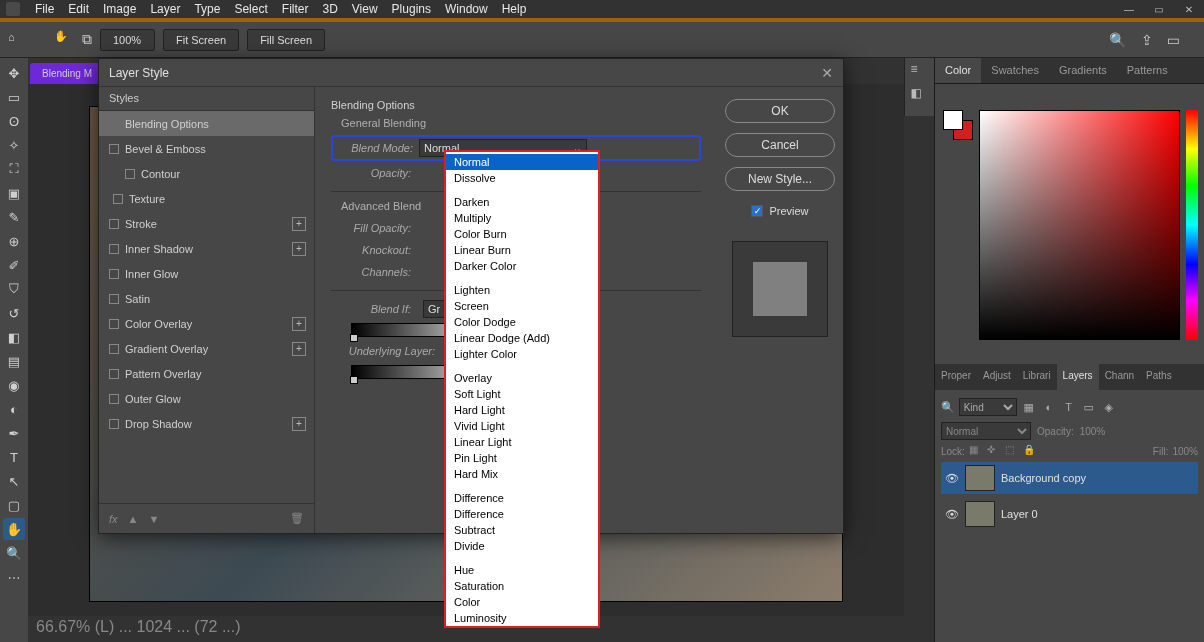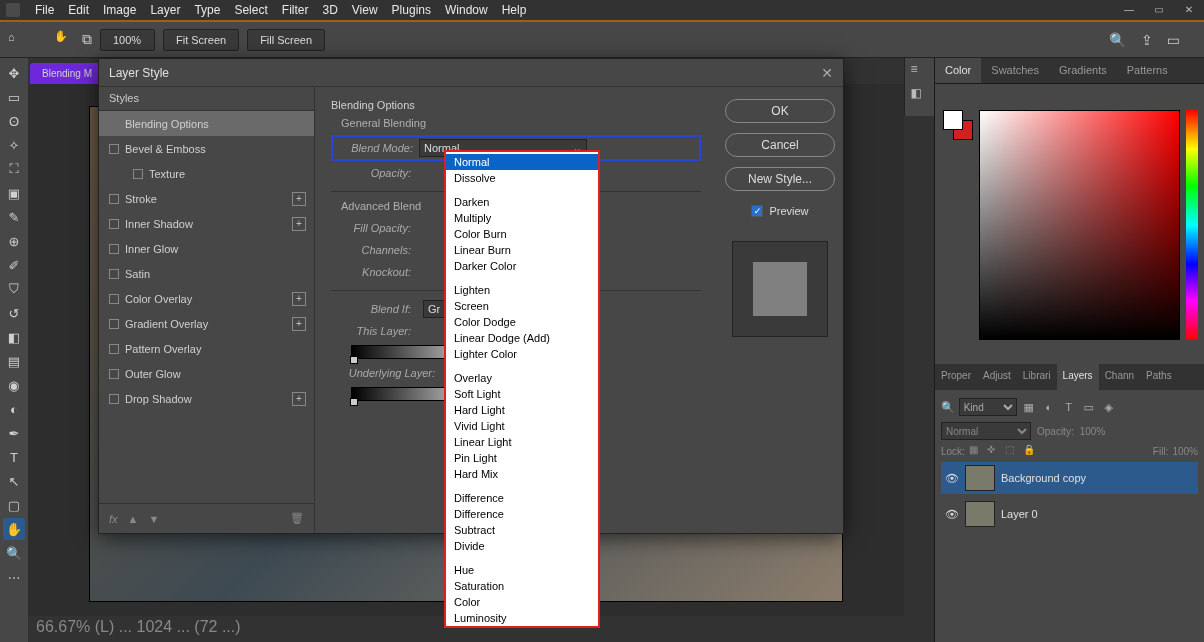--- a/index.html
+++ b/index.html
@@ -1,19 +1,19 @@
 <!DOCTYPE html>
 <html><head>
 <meta charset="utf-8">
 <style>
 * { margin: 0; padding: 0; box-sizing: border-box; font-family: "Segoe UI", Tahoma, sans-serif; }
 body { background: #323232; color: #ccc; font-size: 11px; width: 1204px; height: 642px; overflow: hidden; position: relative; }
 
 
-.menubar { height: 22px; background: #323232; display: flex; align-items: center; padding: 0 6px; border-bottom: 2px solid #a16207; }
+.menubar { height: 22px; background: #323232; display: flex; align-items: center; padding: 0 6px; border-bottom: 4px solid #a16207; }
 .menubar .logo { width: 14px; height: 14px; background: #4a4a4a; border-radius: 2px; margin-right: 8px; }
 .menubar .menu-item { padding: 0 7px; color: #e8e8e8; cursor: default; font-size: 12px; }
 .window-controls { position: absolute; top: 0; right: 0; display: flex; }
 .window-controls div { width: 30px; height: 18px; display: flex; align-items: center; justify-content: center; color: #bbb; font-size: 10px; }
 
 
 .optionsbar { height: 36px; background: #474747; display: flex; align-items: center; padding: 0 8px; gap: 8px; border-bottom: 1px solid #222; }
 .optionsbar .home-icon { width: 18px; height: 18px; color: #ccc; }
 .optionsbar .hand-icon { width: 20px; height: 20px; }
 .optionsbar .btn { height: 22px; padding: 0 12px; background: #3a3a3a; border: 1px solid #222; color: #ddd; font-size: 11px; border-radius: 2px; display: flex; align-items: center; }
@@ -267,21 +267,25 @@
       <div class="sidebar-header">Styles</div>
       <div id="styles-list">
           <div class="style-item selected">
             <span style="width: 10px;"></span>
             <span>Blending Options</span>
           </div>
           <div class="style-item">
             <span class="cb"></span>
             <span>Bevel &amp; Emboss</span>
           </div>
-          <div class="style-item" style="padding-left: 34px;">
+          <div class="style-item" style="padding-left: 26px;">
+            <span class="cb"></span>
+            <span>Contour</span>
+          </div>
+          <div class="style-item" style="padding-left: 14px;">
             <span class="cb"></span>
             <span>Texture</span>
           </div>
           <div class="style-item">
             <span class="cb"></span>
             <span>Stroke</span>
             <span class="plus">+</span>
           </div>
           <div class="style-item">
             <span class="cb"></span>
@@ -340,35 +344,32 @@
       </div>
       <div class="form-row">
         <span class="label">Opacity:</span>
       </div>
       <div class="divider"></div>
       <div class="group-title">Advanced Blend</div>
       <div class="form-row">
           <span class="label">Fill Opacity:</span>
         </div>
       <div class="form-row">
+          <span class="label">Knockout:</span>
+        </div>
+      <div class="form-row">
           <span class="label">Channels:</span>
-        </div>
-      <div class="form-row">
-          <span class="label">Knockout:</span>
         </div>
       <div class="divider"></div>
       <div class="form-row blend-if-row">
         <span class="label">Blend If:</span>
         <div class="dropdn" style="width:50px">
             <span>Gr</span>
           </div>
       </div>
-      <div class="form-row">
-          <span class="label">This Layer:</span>
-        </div>
       <div class="slider-track" style="margin-left:20px;">
         <div class="handle hl"></div>
         <div class="handle hr"></div>
       </div>
       <div class="form-row">
           <span class="label" style="width:110px">Underlying Layer:</span>
         </div>
       <div class="slider-track" style="margin-left:20px;">
         <div class="handle hl"></div>
         <div class="handle hr"></div>

